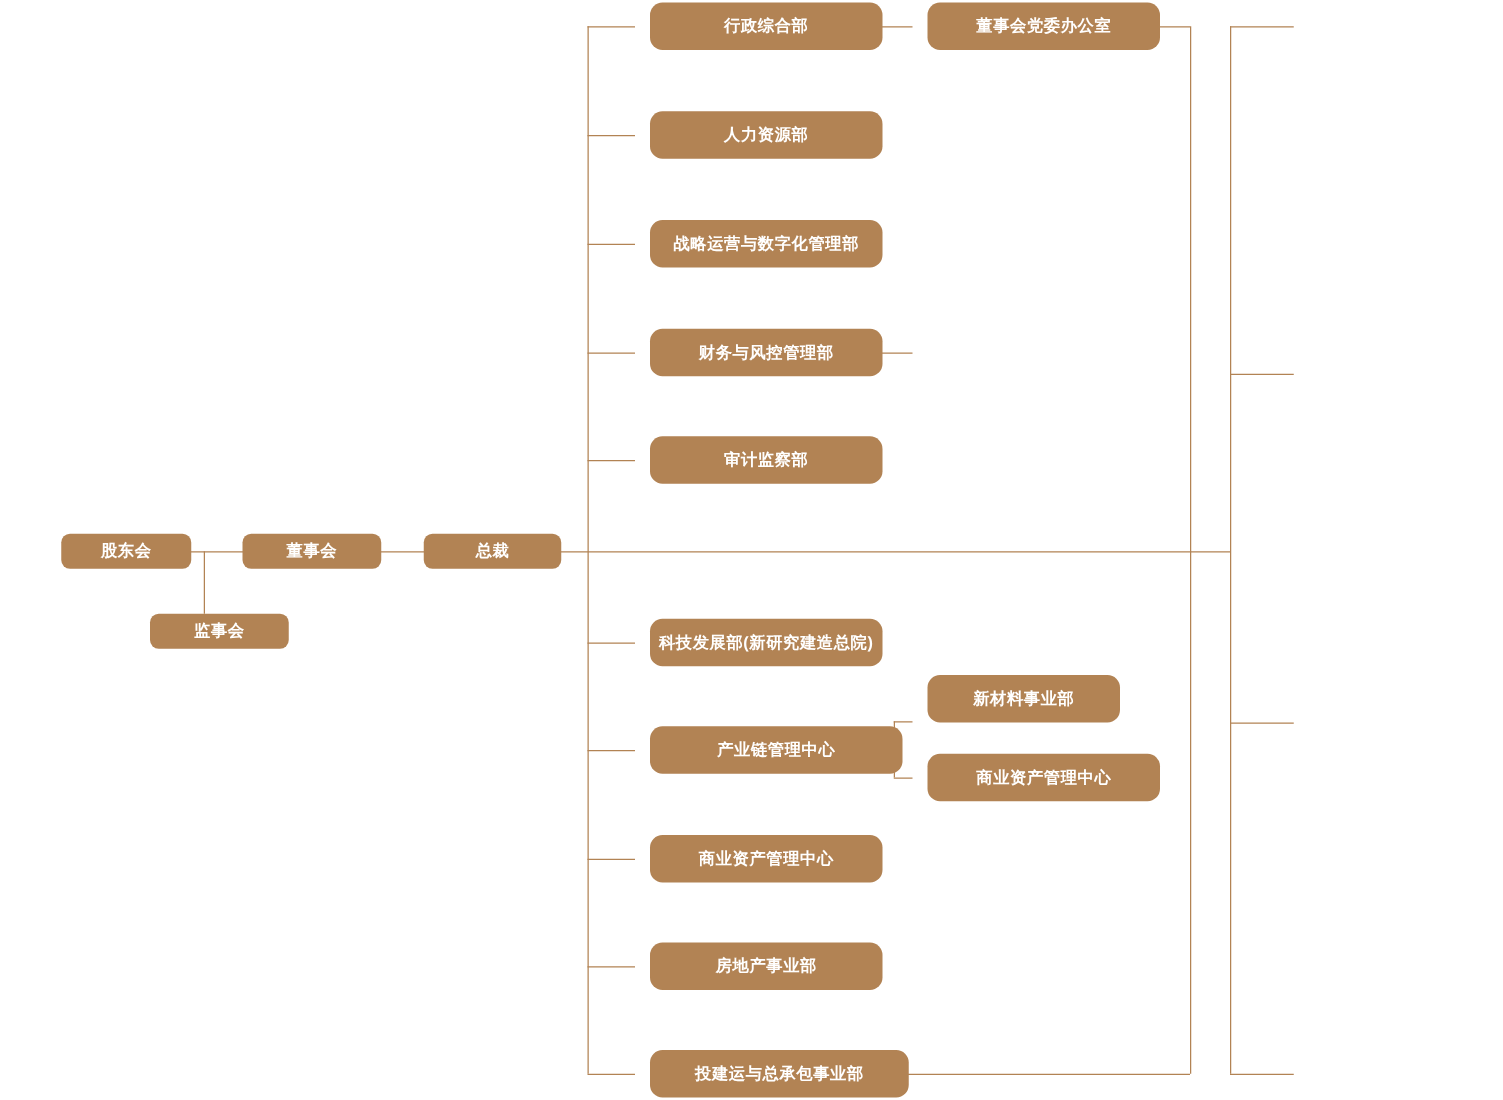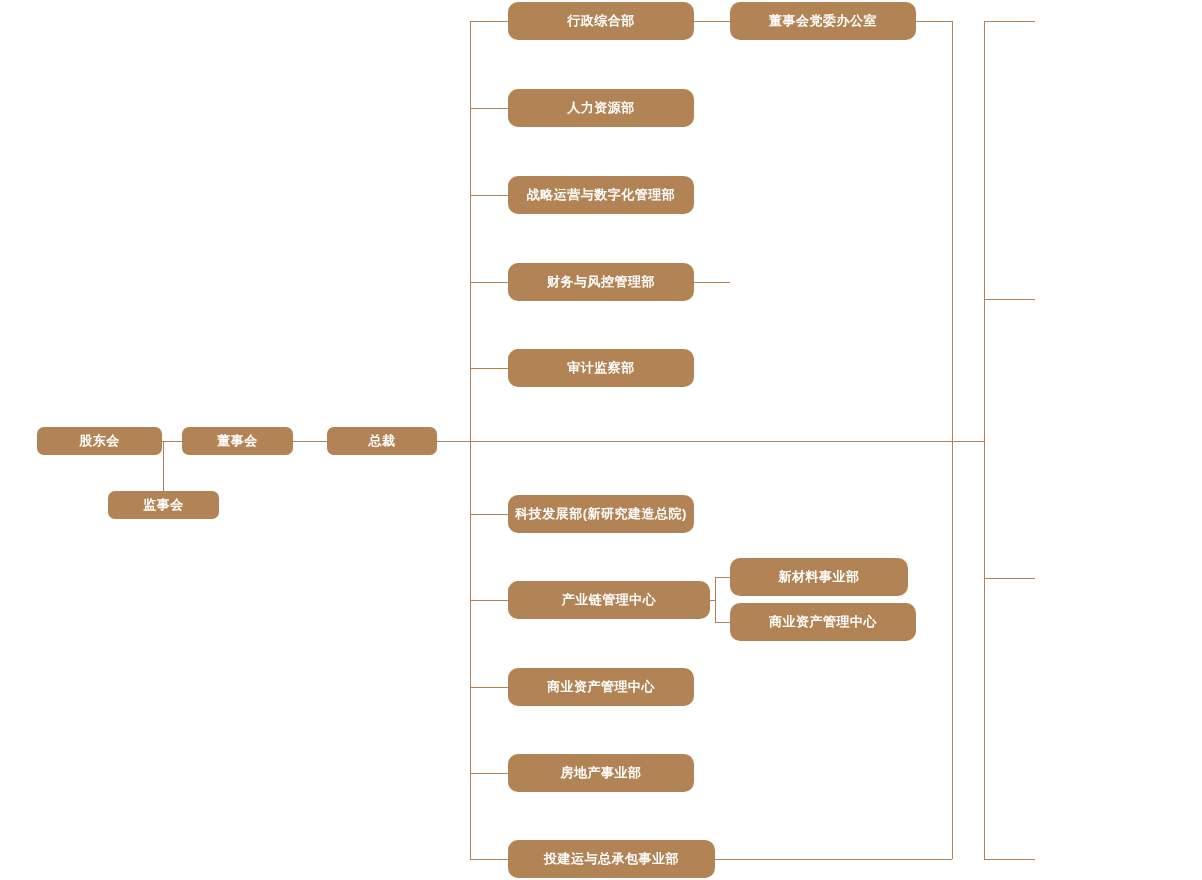--- a/index.html
+++ b/index.html
@@ -28,44 +28,45 @@
     align-items:center;
     justify-content:center;
     text-align:center;
     font-size:13px;
     font-weight:600;
     letter-spacing:0.5px;
     white-space:nowrap;
     border-radius:10px;
     box-sizing:border-box;
     z-index:2;
+    margin-left:12px;
   }
   .n.sm{border-radius:7px;}
   .hl{position:absolute;height:1px;background:var(--connector);z-index:1;}
   .vl{position:absolute;width:1px;background:var(--connector);z-index:1;}
 </style>
 </head>
 <body>
 
 <div id="canvas">
 
-  <div class="n sm" style="left:37px;top:427px;width:125px;height:28px">股东会</div>
+  <div class="n sm" style="left:37px;top:427px;width:104px;height:28px">股东会</div>
   <div class="n sm" style="left:182px;top:427px;width:111px;height:28px">董事会</div>
   <div class="n sm" style="left:327px;top:427px;width:110px;height:28px">总裁</div>
   <div class="n sm" style="left:108px;top:491px;width:111px;height:28px">监事会</div>
 
   <div class="n" style="left:508px;top:2px;width:186px;height:38px">行政综合部</div>
   <div class="n" style="left:730px;top:2px;width:186px;height:38px">董事会党委办公室</div>
   <div class="n" style="left:508px;top:89px;width:186px;height:38px">人力资源部</div>
   <div class="n" style="left:508px;top:176px;width:186px;height:38px">战略运营与数字化管理部</div>
   <div class="n" style="left:508px;top:263px;width:186px;height:38px">财务与风控管理部</div>
   <div class="n" style="left:508px;top:349px;width:186px;height:38px">审计监察部</div>
   <div class="n" style="left:508px;top:495px;width:186px;height:38px">科技发展部(新研究建造总院)</div>
   <div class="n" style="left:508px;top:581px;width:202px;height:38px">产业链管理中心</div>
-  <div class="n" style="left:730px;top:558px;width:178px;height:38px">新材料事业部</div>
+  <div class="n" style="left:730px;top:540px;width:154px;height:38px">新材料事业部</div>
   <div class="n" style="left:730px;top:603px;width:186px;height:38px">商业资产管理中心</div>
   <div class="n" style="left:508px;top:668px;width:186px;height:38px">商业资产管理中心</div>
   <div class="n" style="left:508px;top:754px;width:186px;height:38px">房地产事业部</div>
   <div class="n" style="left:508px;top:840px;width:207px;height:38px">投建运与总承包事业部</div>
 
   <div class="hl" style="left:148px;top:441px;width:836px"></div>
   <div class="vl" style="left:163px;top:441px;height:50px"></div>
 
   <div class="vl" style="left:470px;top:21px;height:838px"></div>
   <div class="hl" style="left:470px;top:21px;width:38px"></div>

